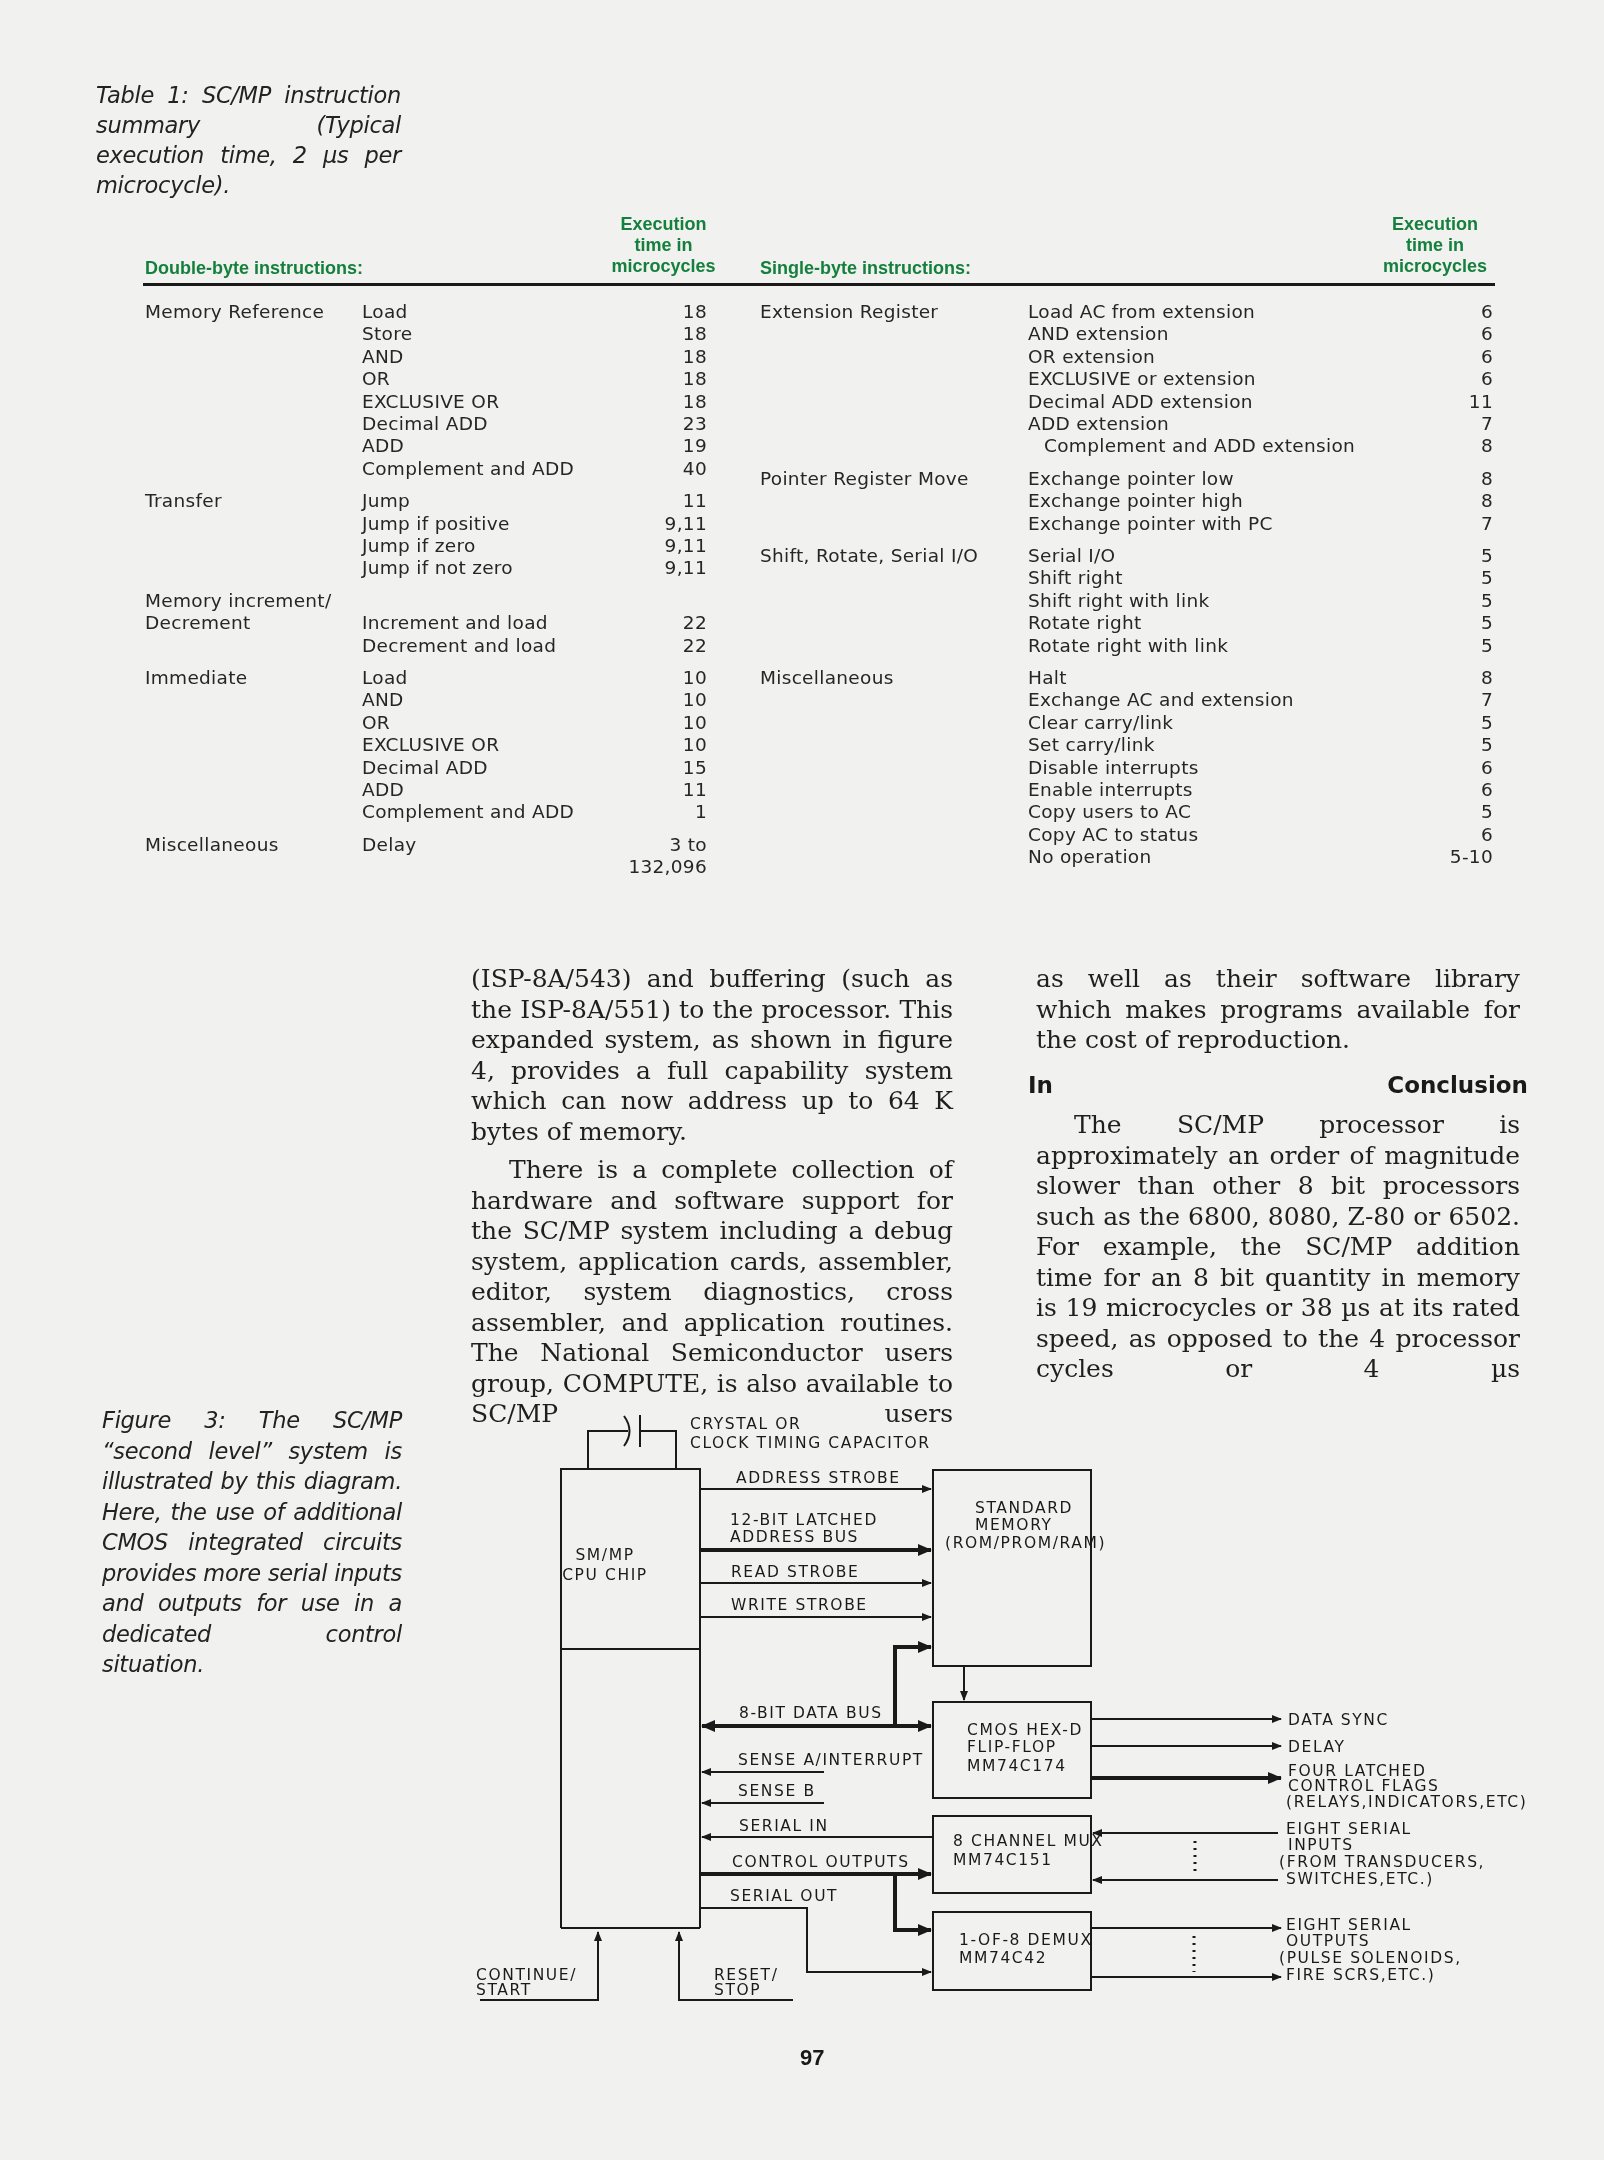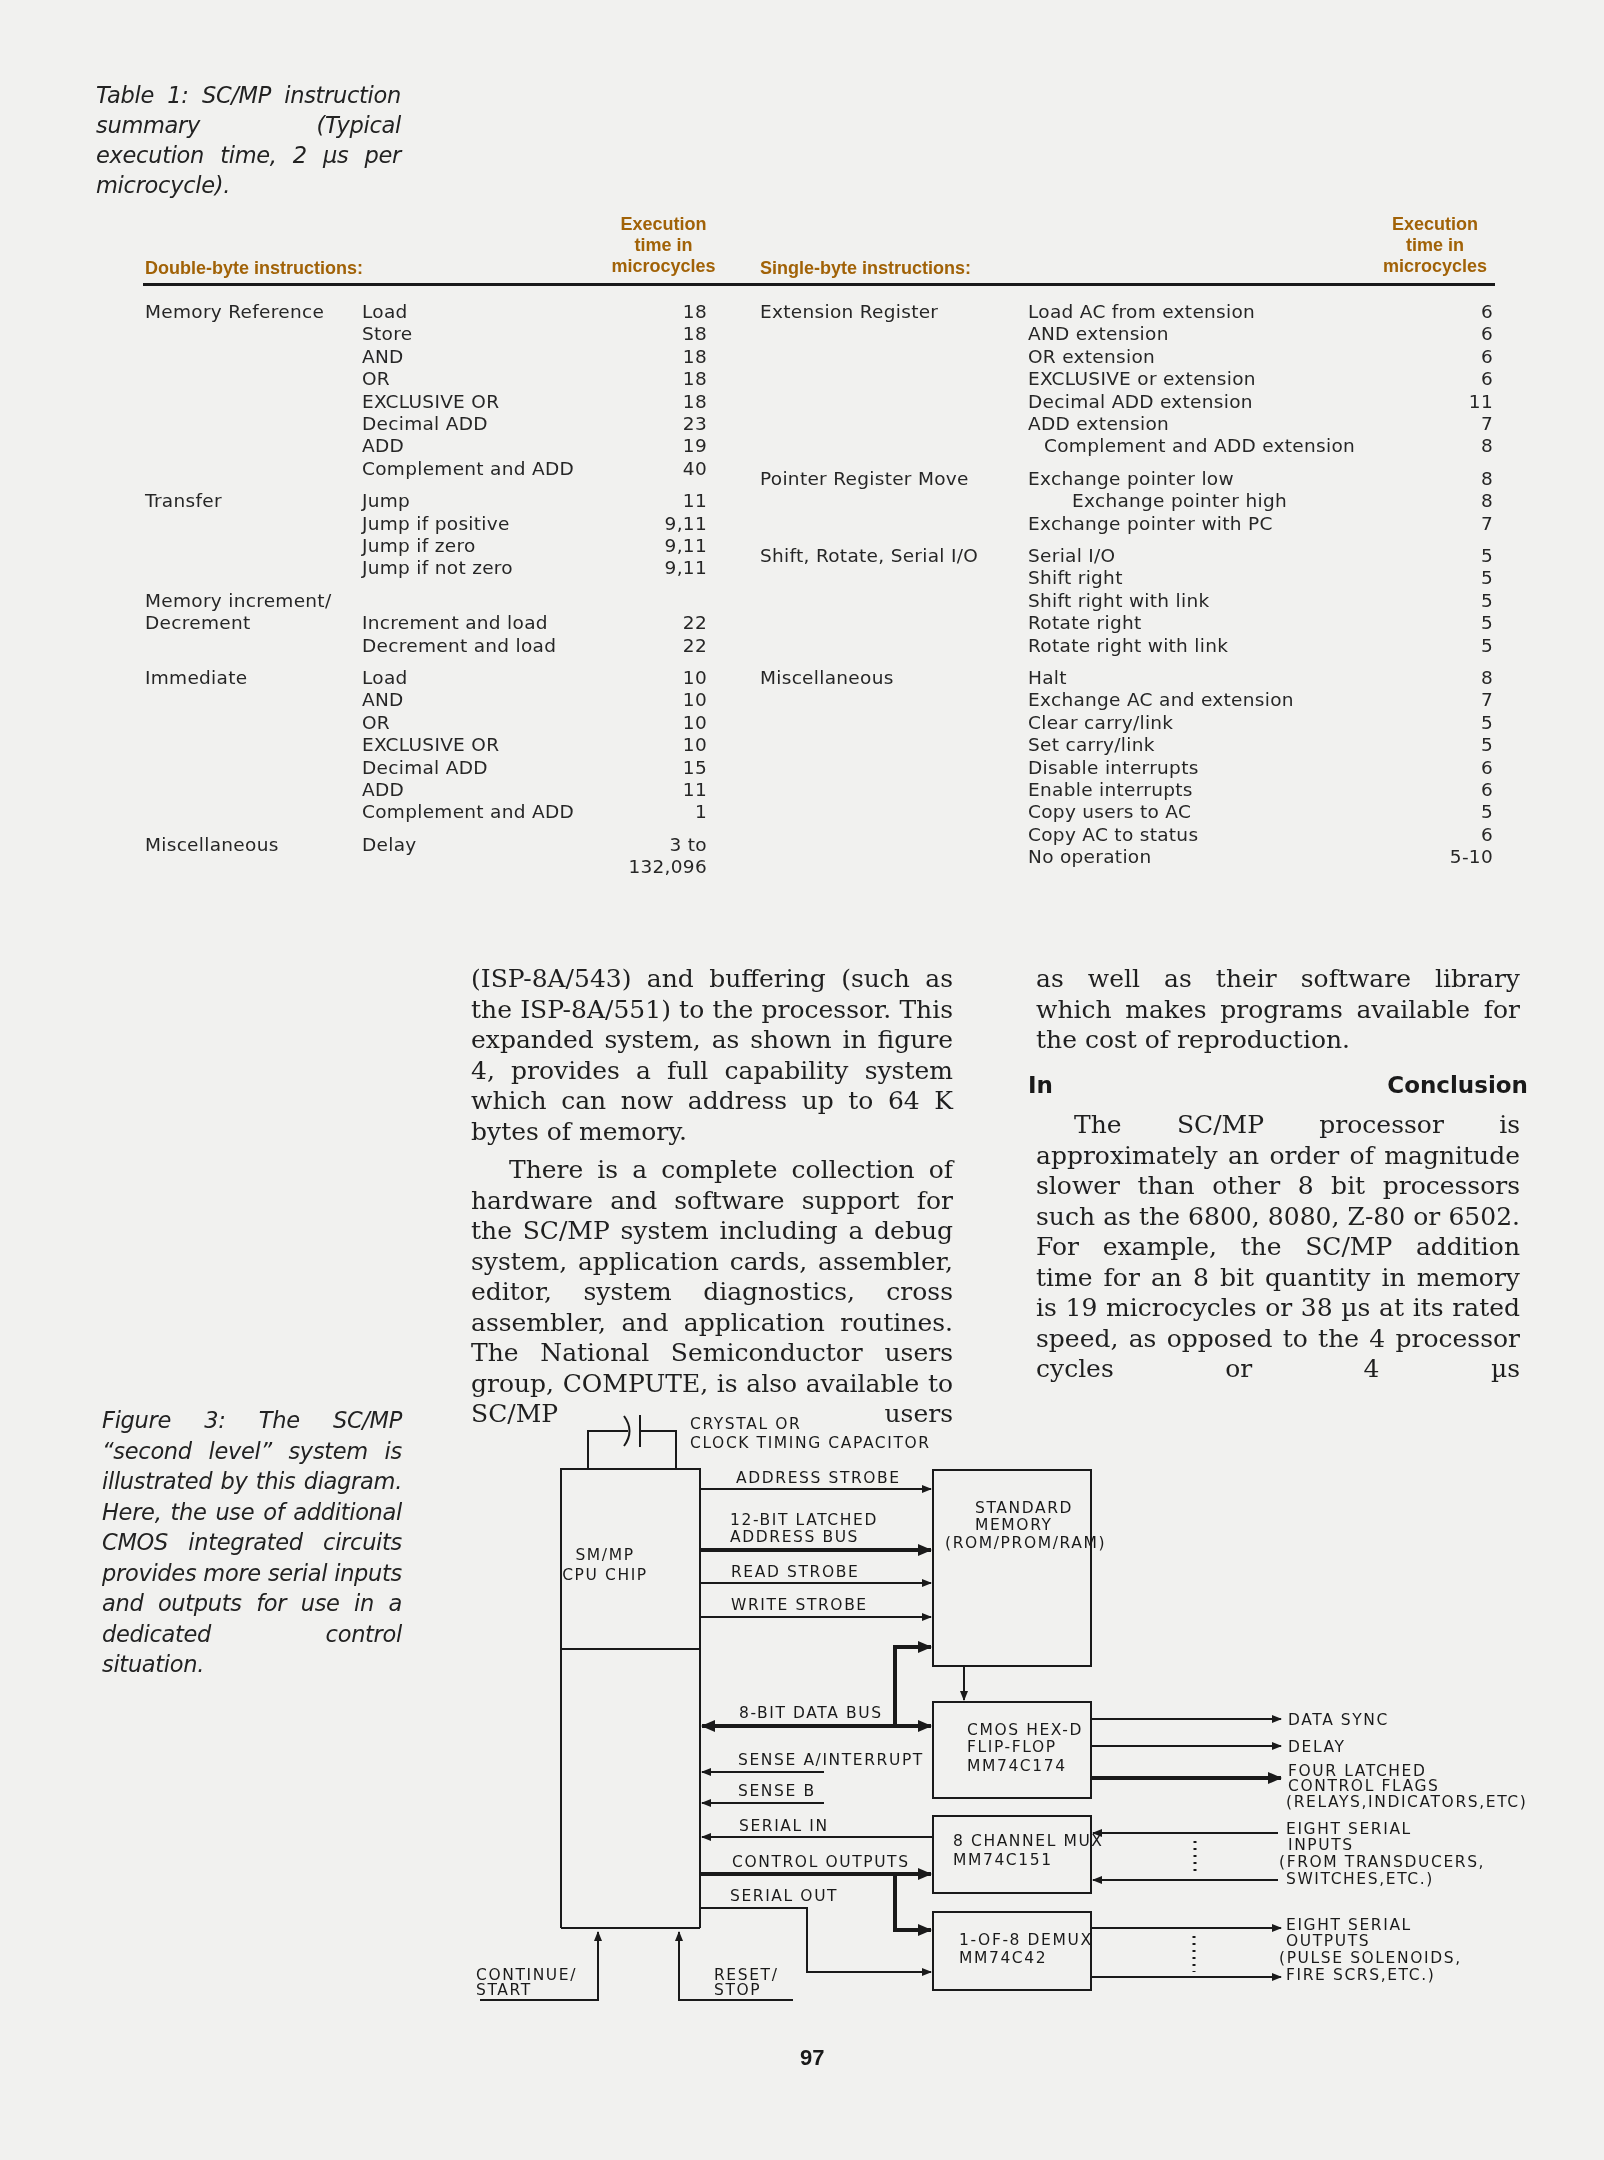--- a/index.html
+++ b/index.html
@@ -1,21 +1,21 @@
 <!DOCTYPE html>
 <html><head>
 <meta charset="utf-8">
 <style>
   html, body { margin:0; padding:0; }
   body { width:1604px; height:2160px; background:#f1f1ef; position:relative; overflow:hidden; color:#1a1a1a; font-family:"Liberation Sans", sans-serif; }
   .abs { position:absolute; }
   .caption { font-family:"DejaVu Sans", sans-serif; font-style:italic; font-weight:300; color:#222; text-align:justify; text-align-last:left; }
   #table-caption { left:96px; top:80px; width:305px; font-size:22.5px; line-height:30px; letter-spacing:-0.3px; }
   #fig-caption { left:102px; top:1405px; width:300px; font-size:22.5px; line-height:30.5px; letter-spacing:-0.3px; }
-  .th { font-family:"Liberation Sans", sans-serif; font-weight:bold; font-size:18px; line-height:21px; color:#a16207; }
+  .th { font-family:"Liberation Sans", sans-serif; font-weight:bold; font-size:18px; line-height:21px; color:#15803d; }
   .rule { height:3px; background:#1a1a1a; }
   .tbl { font-family:"DejaVu Sans", sans-serif; font-size:18.5px; color:#262626; letter-spacing:0.3px; }
   .row { position:absolute; white-space:nowrap; line-height:22.4px; }
   .num { text-align:right; }
   .body-col { font-family:"DejaVu Serif", serif; font-size:25px; line-height:30.5px; color:#1f1f1f; text-align:justify; text-align-last:justify; }
   .body-col p { margin:8px; }
   .body-col .indent { text-indent:38px; }
   .heading { font-family:"DejaVu Sans", sans-serif; font-weight:bold; font-size:23px; color:#1a1a1a; }
   .diag-text { font-family:"DejaVu Sans", sans-serif; font-size:15.5px; letter-spacing:1.6px; fill:#1a1a1a; }
   #page-number { left:800px; top:2045px; font-family:"Liberation Sans", sans-serif; font-weight:bold; font-size:22px; }
@@ -198,21 +198,21 @@
       <span style="position: absolute; left: 284px;">Complement and ADD extension</span>
       <span class="num" style="position: absolute; right: 0px;">8</span>
     </div>
     <div class="row" style="top: 166.8px; left: 0px; width: 100%;">
       <span style="position: absolute; left: 0px;">Pointer Register Move</span>
       <span style="position: absolute; left: 268px;">Exchange pointer low</span>
       <span class="num" style="position: absolute; right: 0px;">8</span>
     </div>
     <div class="row" style="top: 189.2px; left: 0px; width: 100%;">
       <span style="position: absolute; left: 0px;"></span>
-      <span style="position: absolute; left: 268px; margin-left: 44px;">Exchange pointer high</span>
+      <span style="position: absolute; left: 268px;">Exchange pointer high</span>
       <span class="num" style="position: absolute; right: 0px;">8</span>
     </div>
     <div class="row" style="top: 211.6px; left: 0px; width: 100%;">
       <span style="position: absolute; left: 0px;"></span>
       <span style="position: absolute; left: 268px;">Exchange pointer with PC</span>
       <span class="num" style="position: absolute; right: 0px;">7</span>
     </div>
     <div class="row" style="top: 244px; left: 0px; width: 100%;">
       <span style="position: absolute; left: 0px;">Shift, Rotate, Serial I/O</span>
       <span style="position: absolute; left: 268px;">Serial I/O</span>

